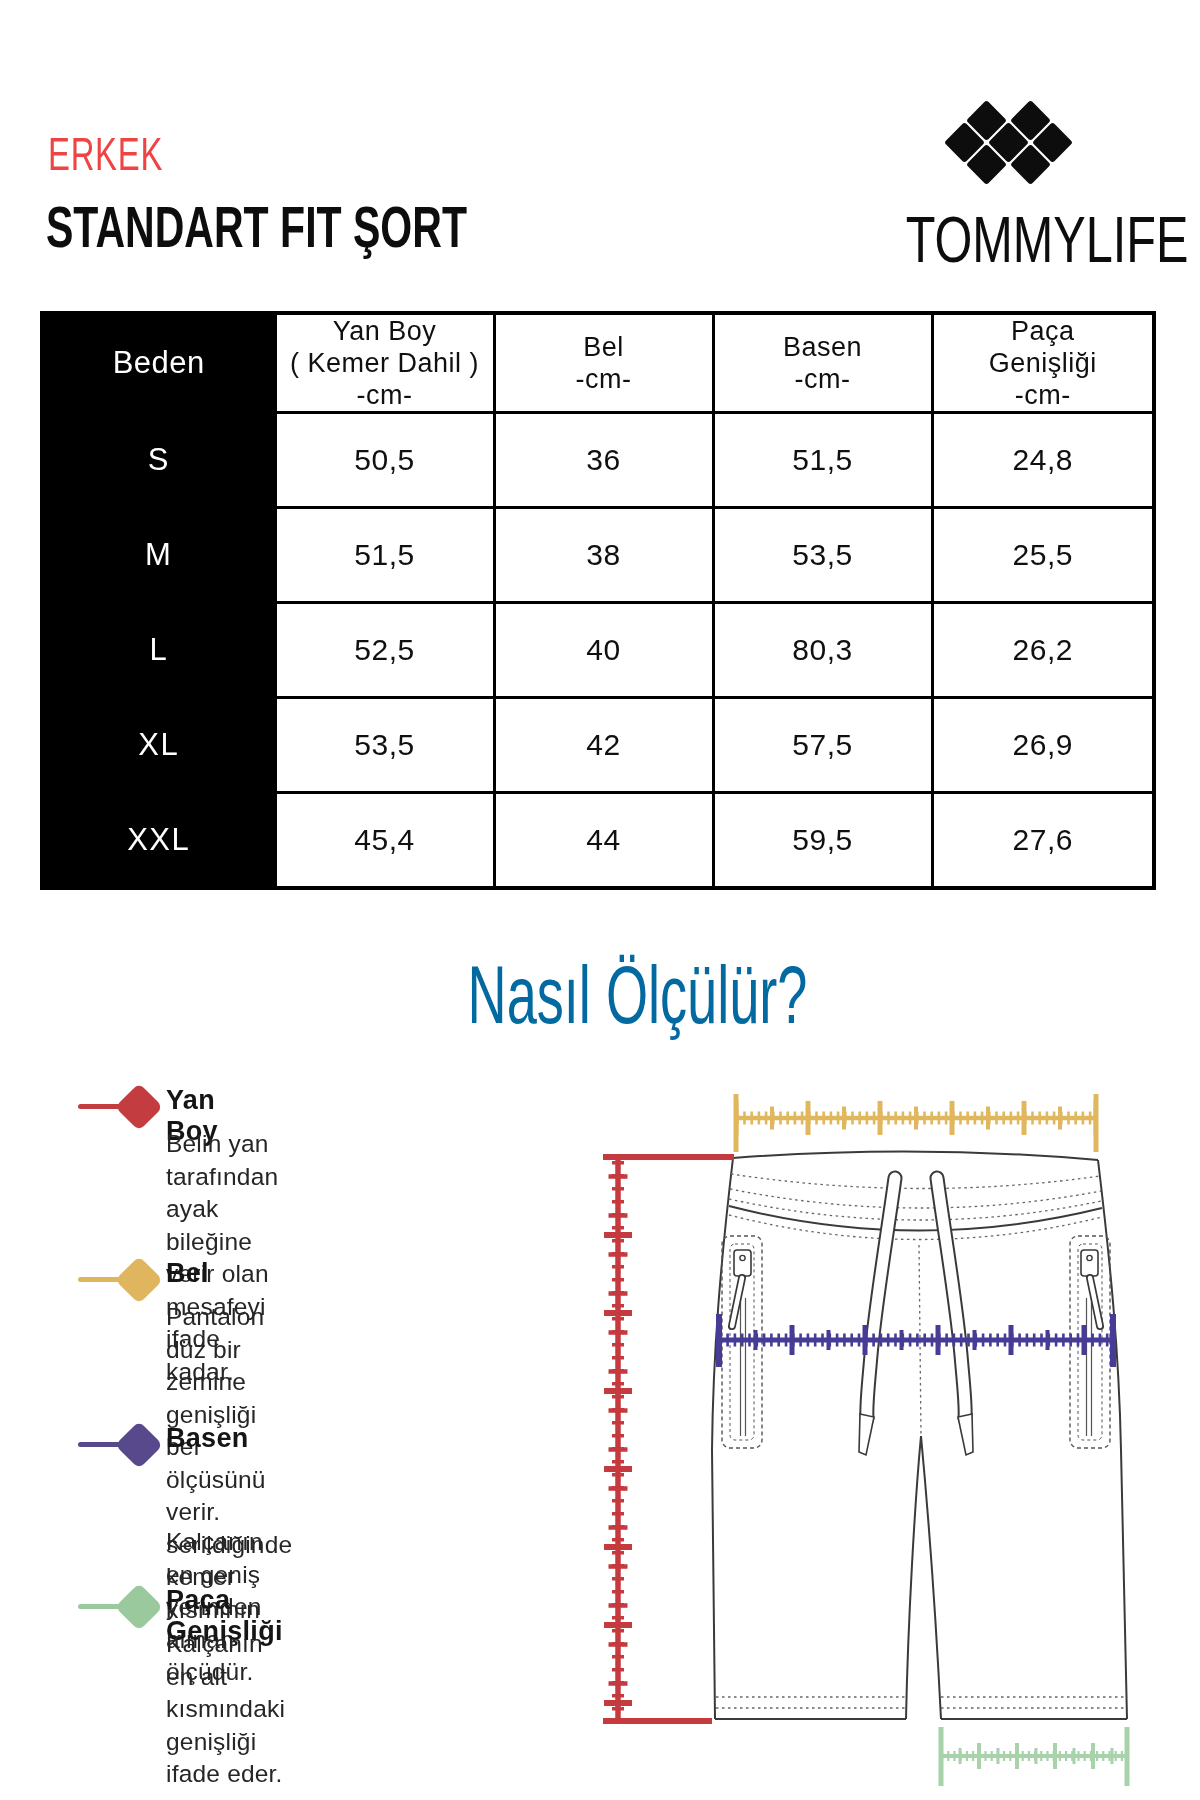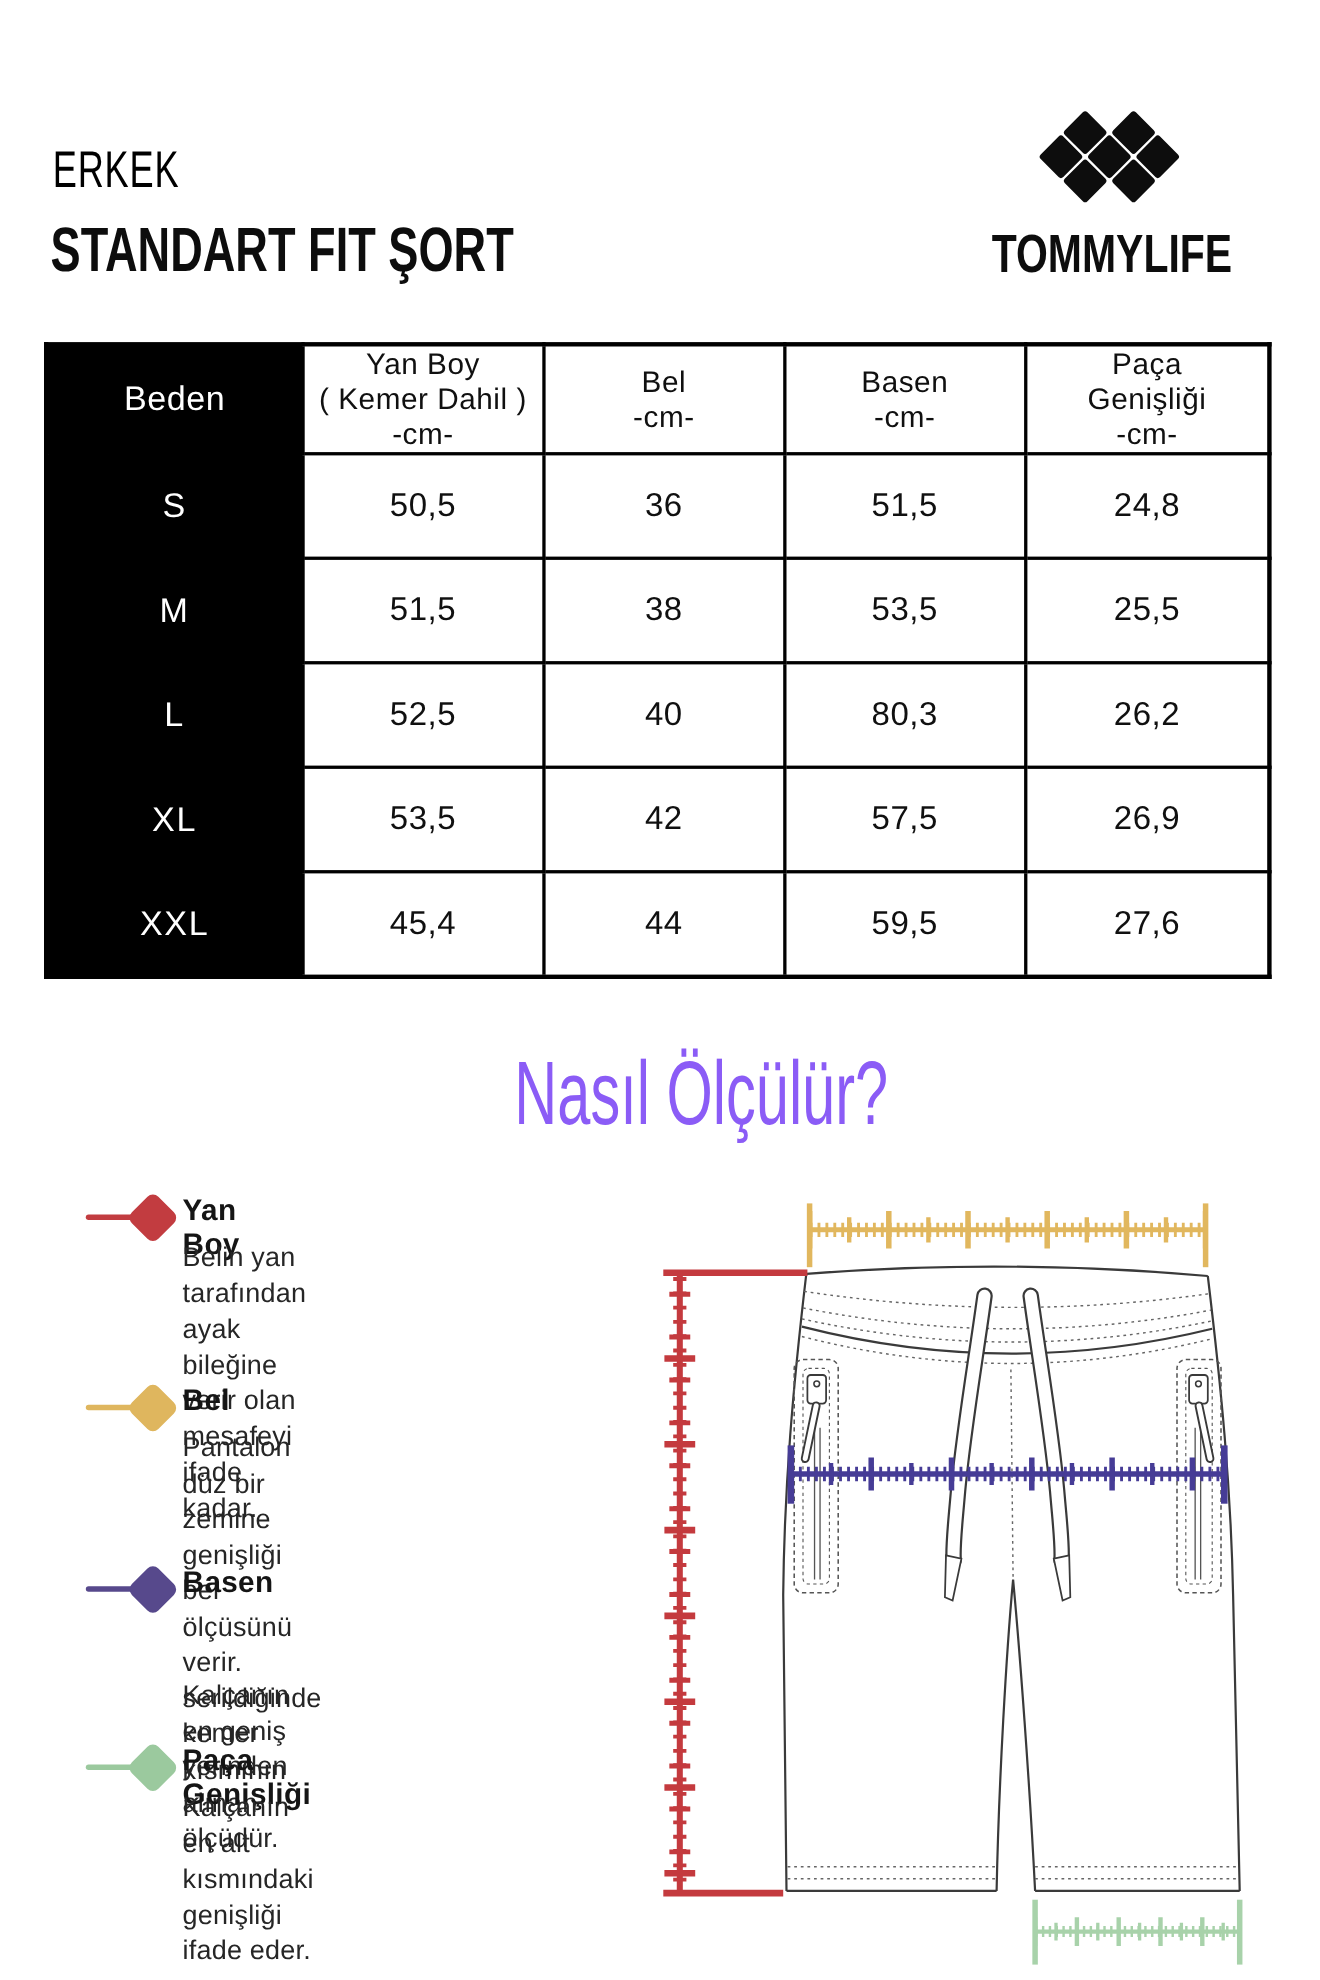--- a/index.html
+++ b/index.html
@@ -6,40 +6,40 @@
   body{
     width:1200px;height:1800px;position:relative;background:#ffffff;
     font-family:"Liberation Sans","DejaVu Sans",sans-serif;color:#111;
     overflow:hidden;
   }
   .abs{position:absolute;}
   .cond{display:inline-block;transform:scaleX(.70);transform-origin:0 50%;white-space:nowrap;}
   .cond-c{display:inline-block;transform:scaleX(.76);transform-origin:50% 50%;white-space:nowrap;}
 
   
-  #title1{left:48px;top:126px;font-size:47px;font-weight:400;letter-spacing:1px;color:#000000;}
+  #title1{left:48px;top:126px;font-size:47px;font-weight:400;letter-spacing:1px;color:#ef4444;}
   #title2{left:46px;top:194px;font-size:57px;font-weight:700;letter-spacing:0;color:#0d0d0d;}
   #logo-diamonds{left:944px;top:100px;width:136px;height:92px;}
   .dmnd{position:absolute;width:29px;height:29px;background:#0d0d0d;border-radius:3px;transform:rotate(45deg);}
-  #brand-text{left:861px;top:203px;width:300px;text-align:center;font-size:49px;font-weight:700;color:#0d0d0d;}
+  #brand-text{left:861px;top:203px;width:300px;text-align:center;font-size:64px;font-weight:400;color:#0d0d0d;}
 
   
   #size-table{left:40px;top:311px;width:1112px;height:573px;border-collapse:collapse;table-layout:fixed;}
   #size-table td,#size-table th{border:3px solid #000;text-align:center;vertical-align:middle;padding:0;}
   #size-table{border:4px solid #000;}
   #size-table th{font-weight:400;font-size:27px;line-height:32px;letter-spacing:.5px;color:#101010;}
   #size-table td{font-size:30px;letter-spacing:.5px;color:#101010;}
   #size-table .blk{background:#000;color:#fff;border-color:#000;}
   #size-table tr{height:95px;}
   #size-table tr.hdr{height:97px;}
   #size-table th.blk{font-size:31px;}
   #size-table td.blk{font-size:31px;letter-spacing:1.5px;}
 
   
-  #measure-heading{left:337px;top:948px;width:600px;text-align:center;font-size:82px;font-weight:400;color:#8b5cf6;}
+  #measure-heading{left:337px;top:948px;width:600px;text-align:center;font-size:82px;font-weight:400;color:#0369a1;}
   .legend-item{position:absolute;left:0;top:0;}
   .legend-label{position:absolute;left:166px;font-size:27px;font-weight:700;color:#151515;letter-spacing:.3px;}
   .legend-desc{position:absolute;left:166px;font-size:24.5px;line-height:32.5px;color:#262626;letter-spacing:.2px;}
   .marker{position:absolute;left:78px;width:90px;height:40px;}
   .marker .mline{position:absolute;left:0;top:17px;width:54px;height:5px;border-radius:3px;}
   .marker .mdiamond{position:absolute;left:44px;top:3px;width:34px;height:34px;border-radius:7px;transform:rotate(45deg);}
 
   #diagram-svg{left:500px;top:940px;}
 </style>
 </head>

